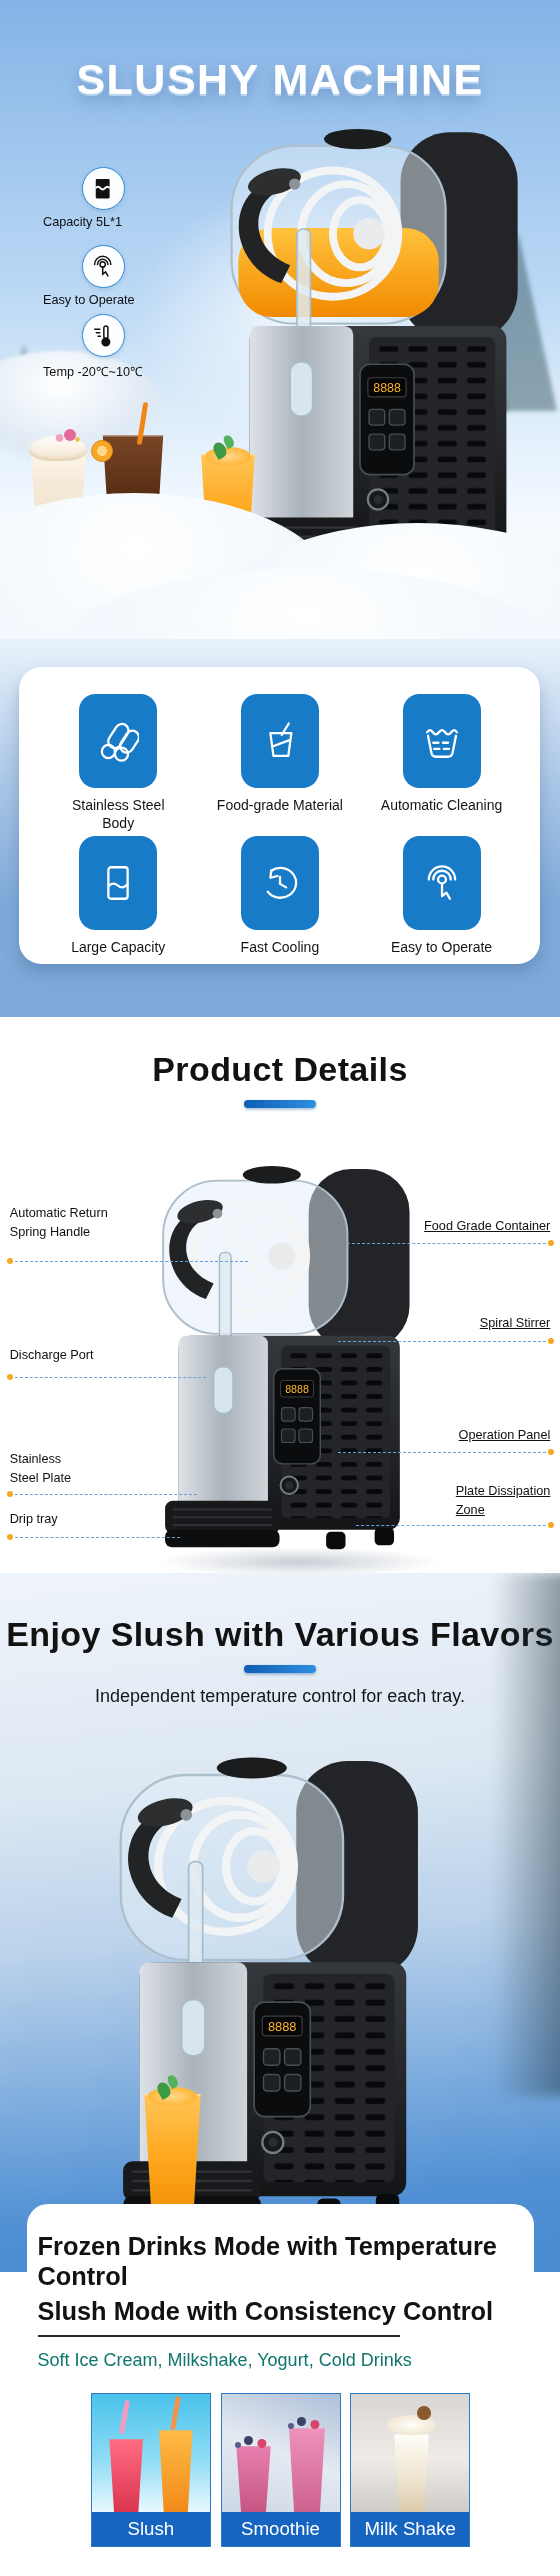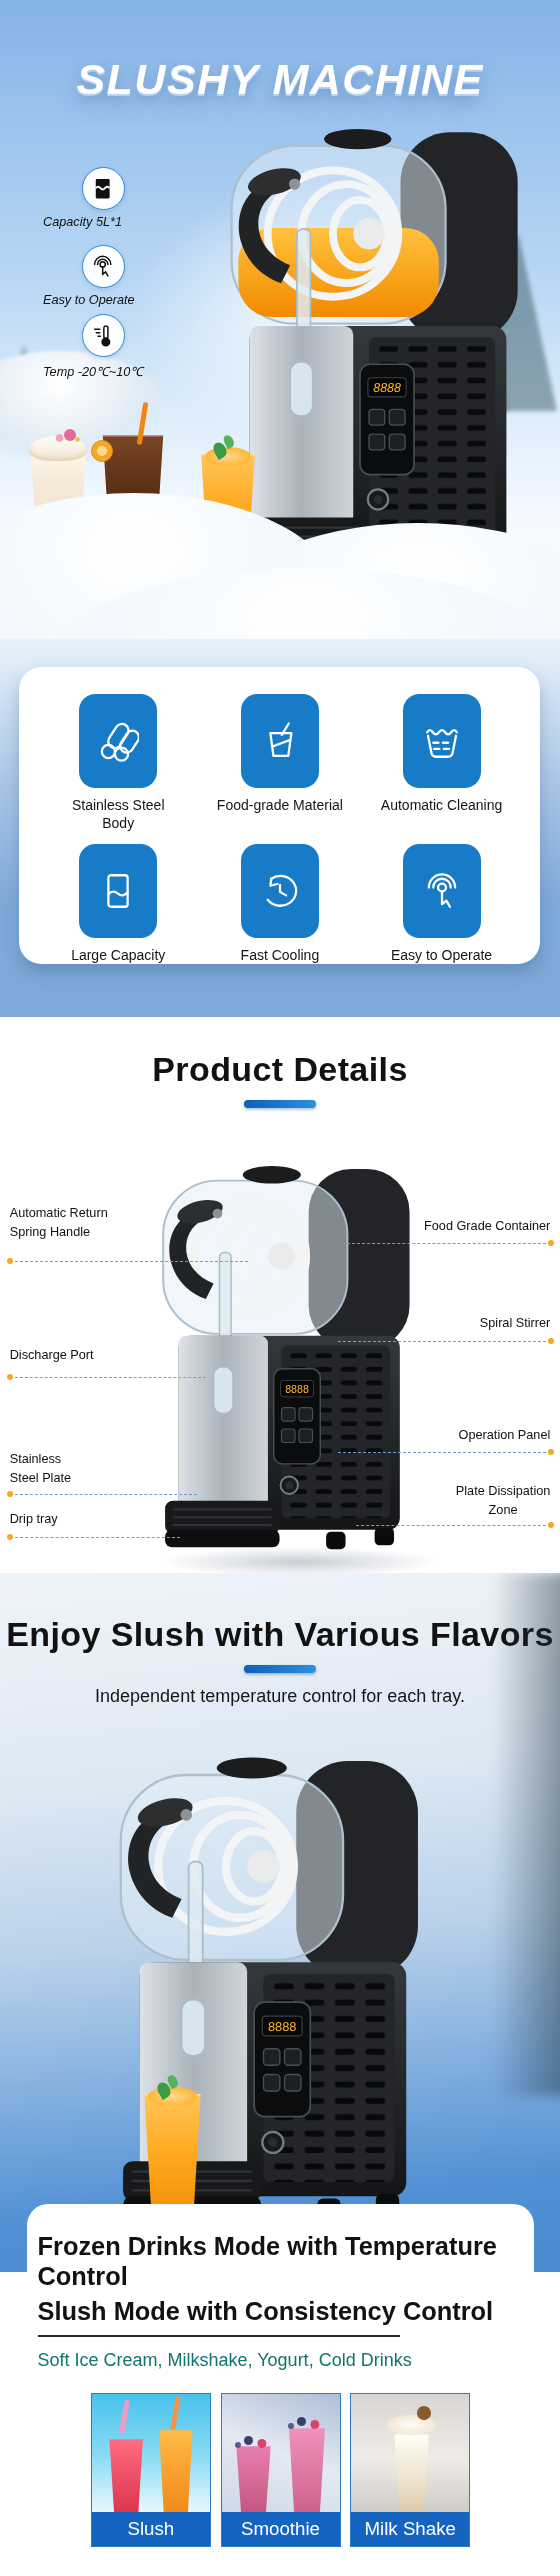--- a/index.html
+++ b/index.html
@@ -1,21 +1,21 @@
 <!DOCTYPE html>
 <html style="font-size:12px"><head>
 <meta charset="utf-8">
 <style>
   html,body{margin:0;padding:0;background:#ffffff;}
   *{box-sizing:border-box;font-family:"Liberation Sans", sans-serif;}
   .page{position:relative;width:560px;height:2576px;margin:0 auto;overflow:hidden;background:#fff;}
 
   
   .hero{position:absolute;left:0;top:0;width:560px;height:657px;overflow:hidden;
-    background:linear-gradient(180deg,#85b3e6 0%,#9fc6ee 22%,#bcd9f5 45%,#dcecfa 62%,#f3f9ff 78%,#ffffff 94%);font-style:italic;}
+    background:linear-gradient(180deg,#85b3e6 0%,#9fc6ee 22%,#bcd9f5 45%,#dcecfa 62%,#f3f9ff 78%,#ffffff 94%);}
   .hero-glow{position:absolute;left:134px;top:179px;width:359px;height:269px;border-radius:50%;
     background:radial-gradient(ellipse at center,rgba(255,255,255,.85),rgba(255,255,255,0) 70%);}
   .tree{position:absolute;width:0;height:0;filter:blur(2.2px);opacity:.5;}
   .t1{right:97px;top:314px;border-left:25.4px solid transparent;border-right:25.4px solid transparent;border-bottom:97px solid #4a6b70;}
   .t2{right:52px;top:269px;border-left:33px solid transparent;border-right:33px solid transparent;border-bottom:142px solid #41626a;}
   .t3{right:3px;top:232px;border-left:39px solid transparent;border-right:39px solid transparent;border-bottom:179px solid #3c5c66;}
   .t4{left:4.5px;top:344px;border-left:19.4px solid transparent;border-right:19.4px solid transparent;border-bottom:75px solid #4a6b70;}
   .mountain{position:absolute;left:-45px;top:351px;width:209px;height:112px;border-radius:50%;
     background:radial-gradient(ellipse at 50% 30%,#ffffff,#dfeaf4 60%,rgba(223,234,244,0) 75%);filter:blur(1.5px);}
   .snow{position:absolute;background:radial-gradient(ellipse at 50% 25%,#ffffff 0%,#f2f8fd 55%,rgba(242,248,253,0) 78%);border-radius:50%;}
@@ -53,38 +53,38 @@
   .cup--orange .mint{position:absolute;left:28%;top:-12px;width:12px;height:16.4px;border-radius:50% 50% 50% 0;
     background:#3d9b45;transform:rotate(-30deg);box-shadow:12px -3px 0 -1.5px #52b35a;}
   .cup--orange .swirl{position:absolute;left:14%;top:-7.5px;width:72%;height:19.4px;border-radius:50%;
     background:radial-gradient(ellipse,#ffd98c,#ffb431 75%);}
 
   
   .band{position:absolute;left:0;top:639px;width:560px;height:378px;
     background:linear-gradient(180deg,#e9f2fb 0%,#aac6e6 38%,#7ea9d8 70%,#7ea9d8 100%);}
   .features-card{position:absolute;left:19.4px;top:667px;width:521px;height:297px;background:#ffffff;
     border-radius:22.4px;box-shadow:0 9px 15px rgba(60,100,150,.35);padding:27px 18px 12px;}
-  .features-grid{display:grid;grid-template-columns:1fr 1fr 1fr;row-gap:12px;}
+  .features-grid{display:grid;grid-template-columns:1fr 1fr 1fr;row-gap:4px;}
   .feature{display:flex;flex-direction:column;align-items:center;}
   .tile{width:78px;height:94px;border-radius:16.4px;background:#187bc8;display:flex;align-items:center;justify-content:center;}
   .tile svg{stroke:#ffffff;fill:none;stroke-width:2.6;stroke-linecap:round;stroke-linejoin:round;}
   .feature-label{margin-top:7.5px;width:127px;text-align:center;font-size:14px;line-height:1.32;color:#151515;}
 
   
   .details{position:absolute;left:0;top:1017px;width:560px;height:556px;background:#ffffff;padding-top:33px;}
   .sec-title{margin:0;text-align:center;font-size:34px;font-weight:800;color:#121212;letter-spacing:0.4px;}
   .pill{width:72px;height:7.5px;border-radius:3.7px;margin:11.2px auto 0;
     background:linear-gradient(90deg,#0f5fb4,#2e8fe0);box-shadow:0 1.5px 3px rgba(20,80,150,.4);}
   .stage{position:absolute;left:0;top:142px;width:560px;height:414px;padding-left:36px;}
   .machine{position:absolute;}
   .m-detail{left:136px;top:0;width:291px;height:408px;}
   .callout{position:absolute;font-size:12.7px;color:#111;line-height:1.5;}
   .callout .l2:empty{display:none;}
   .callout.left{text-align:left;}
-  .callout.right{text-align:center;}
+  .callout.right{text-align:left;text-decoration:underline;}
   .dash{position:absolute;height:0;border-top:1.5px dashed #66a3dd;}
   .dash::before{content:"";position:absolute;top:-3.7px;width:6px;height:6px;border-radius:50%;background:#f6a822;}
   .dash.dl::before{left:-3px;} .dash.dr::before{right:-3px;}
 
   
   .flavors{position:absolute;left:0;top:1573px;width:560px;height:699px;overflow:hidden;padding-top:42px;
     background:linear-gradient(175deg,#eff4fa 0%,#dde8f3 30%,#b9d1ea 52%,#78a9dd 74%,#4f8fd3 88%,#4a8bd0 100%);}
   .dark-strip{position:absolute;right:-15px;top:0;width:82px;height:523px;
     background:linear-gradient(90deg,rgba(40,60,70,0),rgba(30,50,62,.55));filter:blur(6px);}
   .flavors .sub{margin:13.4px 0 0;text-align:center;font-size:18px;color:#161616;}

